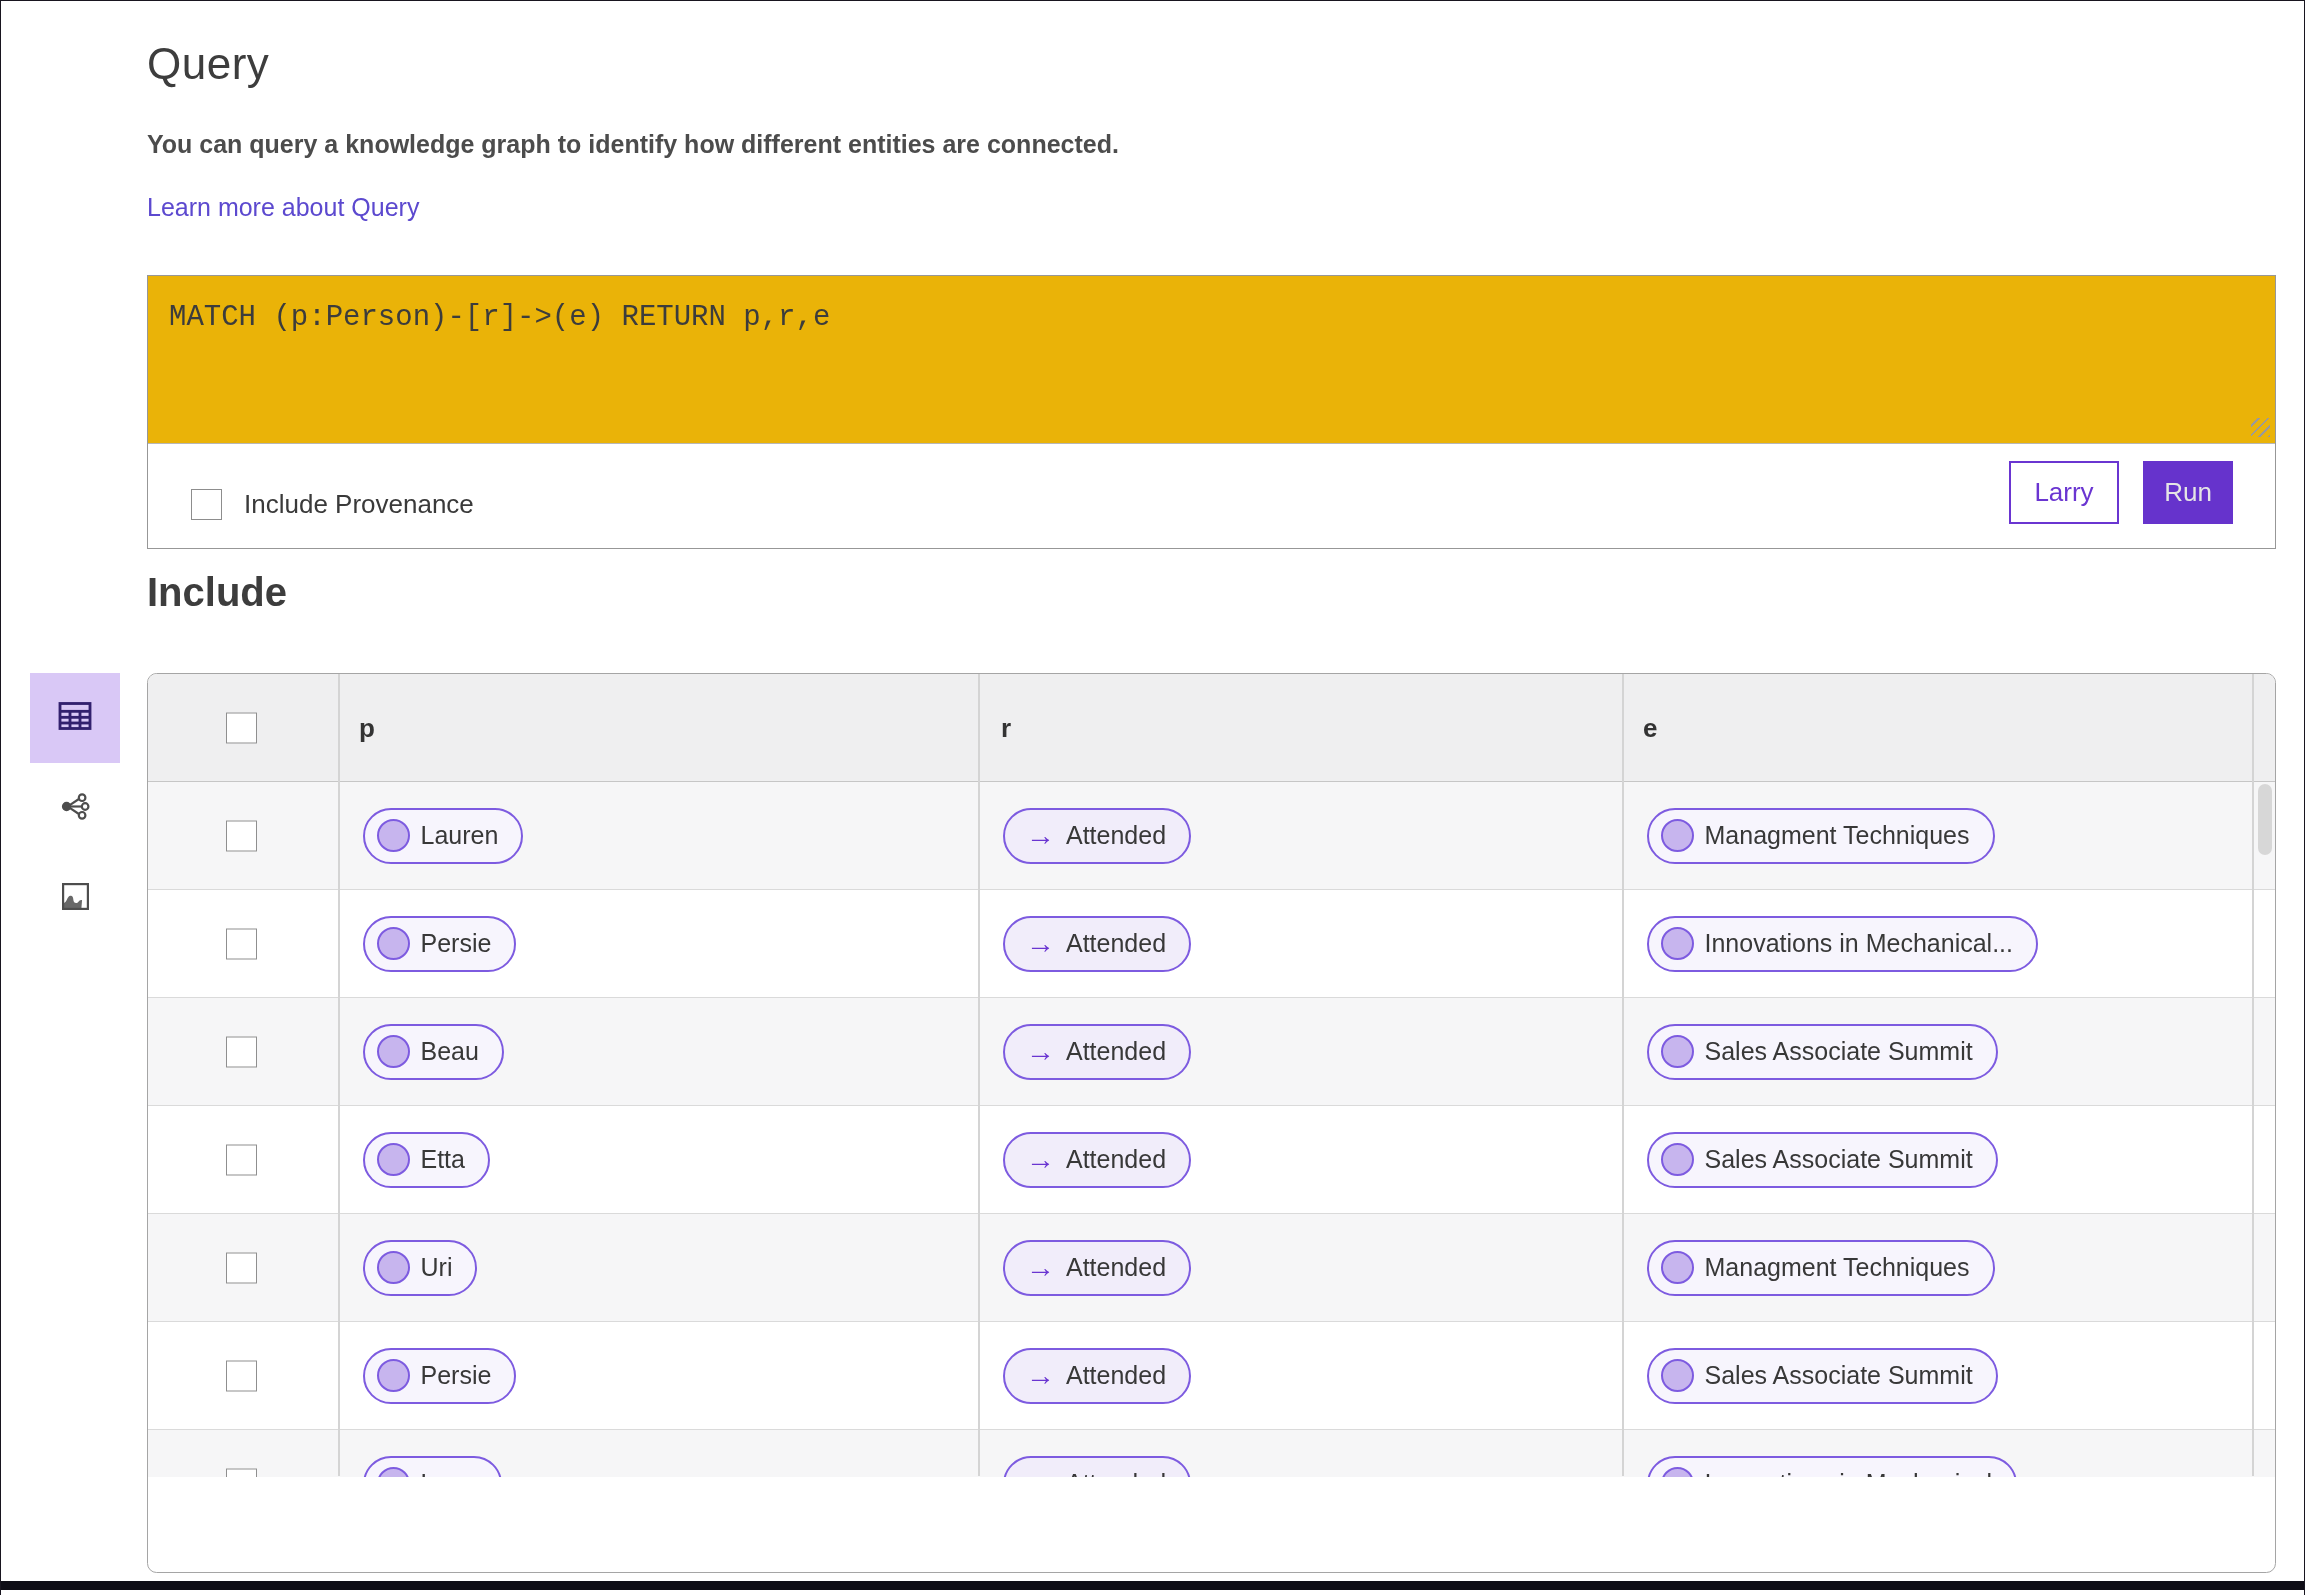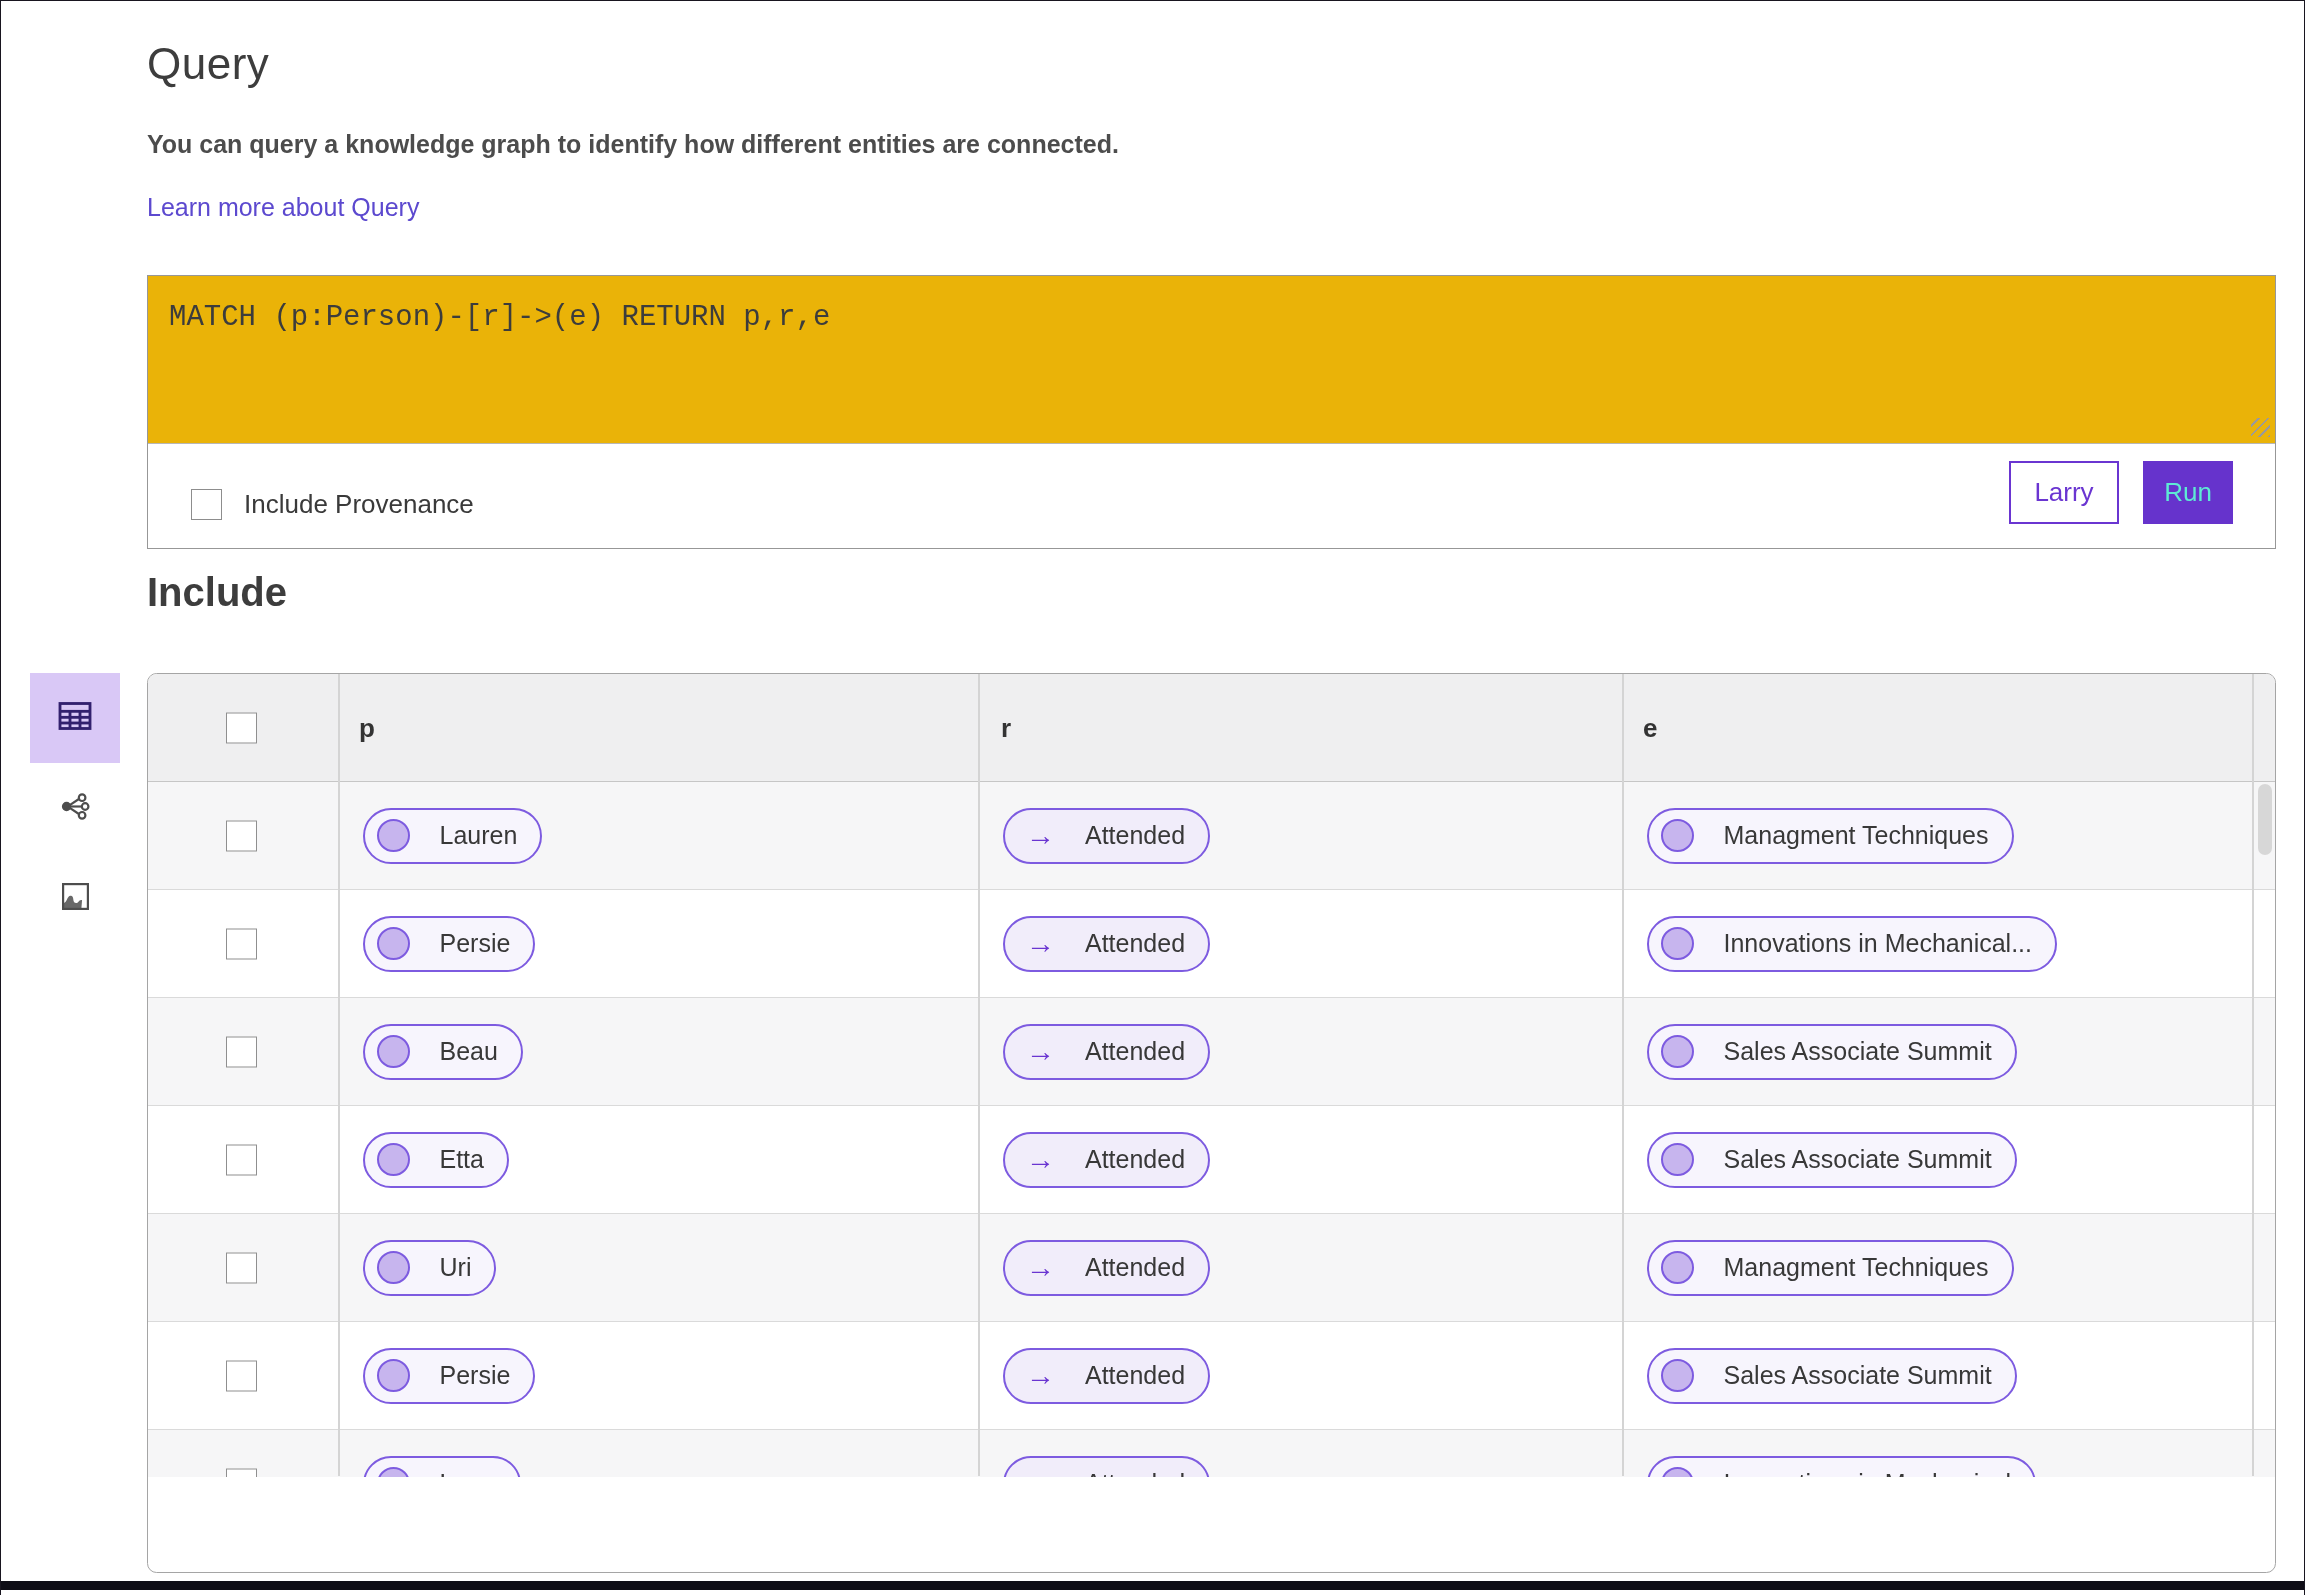--- a/index.html
+++ b/index.html
@@ -27,21 +27,21 @@
                   border-bottom:1.9px solid #b7b7b7;padding:25px 38px 9.6px 21px;
                   font-family:"Liberation Mono","DejaVu Sans Mono",monospace;font-size:29px;color:#3c3c3c;background:#eab308;}
   .resize-handle{position:absolute;right:4.8px;top:142px;width:19px;height:19px;
                  background:repeating-linear-gradient(135deg,transparent 0 4.8px,#9a9a9a 4.8px 6.7px);cursor:nwse-resize;}
   .prov-checkbox{position:absolute;left:43px;top:213px;width:31px;height:31px;appearance:none;-webkit-appearance:none;
                  border:1.9px solid #8d8d8d;background:#fff;margin:0;cursor:pointer;box-sizing:border-box;}
   .prov-label{position:absolute;left:96px;top:213px;height:31px;line-height:31px;font-size:26px;color:#3a3a3a;}
   .btn{position:absolute;top:185px;height:63px;box-sizing:border-box;font-size:26px;display:flex;align-items:center;
        justify-content:center;cursor:pointer;font-family:inherit;}
   .btn-clear{right:156px;width:110px;background:#fff;border:2.9px solid #6a35d1;color:#6a35d1;}
-  .btn-run{right:42px;width:90px;background:#6633cc;border:none;color:#5eead4;}
+  .btn-run{right:42px;width:90px;background:#6633cc;border:none;color:#e5e5e5;}
 
   
   .results-title{position:absolute;left:146px;top:569px;font-size:40px;font-weight:700;color:#3d3d3d;}
 
   .view-switcher{position:absolute;left:29px;top:672px;width:90px;}
   .view-tile{width:90px;height:90px;display:flex;align-items:center;justify-content:center;cursor:pointer;}
   .view-tile.selected{background:#d9c8f6;}
 
   .tbl{position:absolute;left:146px;top:672px;width:2129px;height:900px;border:1.9px solid #a5a5a5;border-radius:9.6px;
        box-sizing:border-box;background:#fff;overflow:hidden;}
@@ -53,21 +53,21 @@
 
   .tbl-body{position:absolute;left:0;right:0;top:108px;height:695px;overflow:hidden;}
   .trow{position:relative;height:108px;border-bottom:1.9px solid #dadada;background:#fff;box-sizing:border-box;}
   .trow.alt{background:#f6f6f7;}
   .row-cb,.head-cb{position:absolute;left:78px;top:50%;transform:translateY(-50%);width:31px;height:31px;
                    appearance:none;-webkit-appearance:none;border:1.9px solid #8f8f8f;background:#fff;margin:0;cursor:pointer;box-sizing:border-box;}
   .cell{position:absolute;top:50%;transform:translateY(-50%);}
   .cell-p{left:215px;} .cell-r{left:855px;} .cell-e{left:1499px;}
 
   .pill{display:inline-flex;align-items:center;height:56px;border:2.9px solid #7d5be0;border-radius:30px;
-        background:#f7f5fd;padding:0 23px 0 11.5px;gap:30px;font-size:25px;color:#383838;cursor:pointer;box-sizing:border-box;white-space:nowrap;}
+        background:#f7f5fd;padding:0 23px 0 11.5px;gap:11px;font-size:25px;color:#383838;cursor:pointer;box-sizing:border-box;white-space:nowrap;}
   .pill .dot{width:33px;height:33px;border-radius:50%;background:#c7b5ee;border:2.9px solid #7d5be0;box-sizing:border-box;flex:0 0 auto;}
   .rel-pill{padding-left:21px;background:#f1edfa;}
   .rel-pill .arrow{color:#6a35d1;font-size:29px;line-height:1;}
 
   .scroll-thumb{position:absolute;left:2110px;top:110px;width:14.4px;height:71px;border-radius:7.7px;background:#d7d7d7;cursor:grab;}
 
   .tbl-footer{position:absolute;left:0;right:0;top:802px;height:96px;background:#fff;border-top:1.9px solid #cbcbcb;
               box-sizing:border-box;display:flex;align-items:center;justify-content:flex-end;gap:60px;padding-right:38px;}
   .range-label{font-size:24px;color:#3c3c3c;}
   .pg-btn{width:38px;height:38px;display:flex;align-items:center;justify-content:center;cursor:pointer;background:none;border:none;padding:0;}

